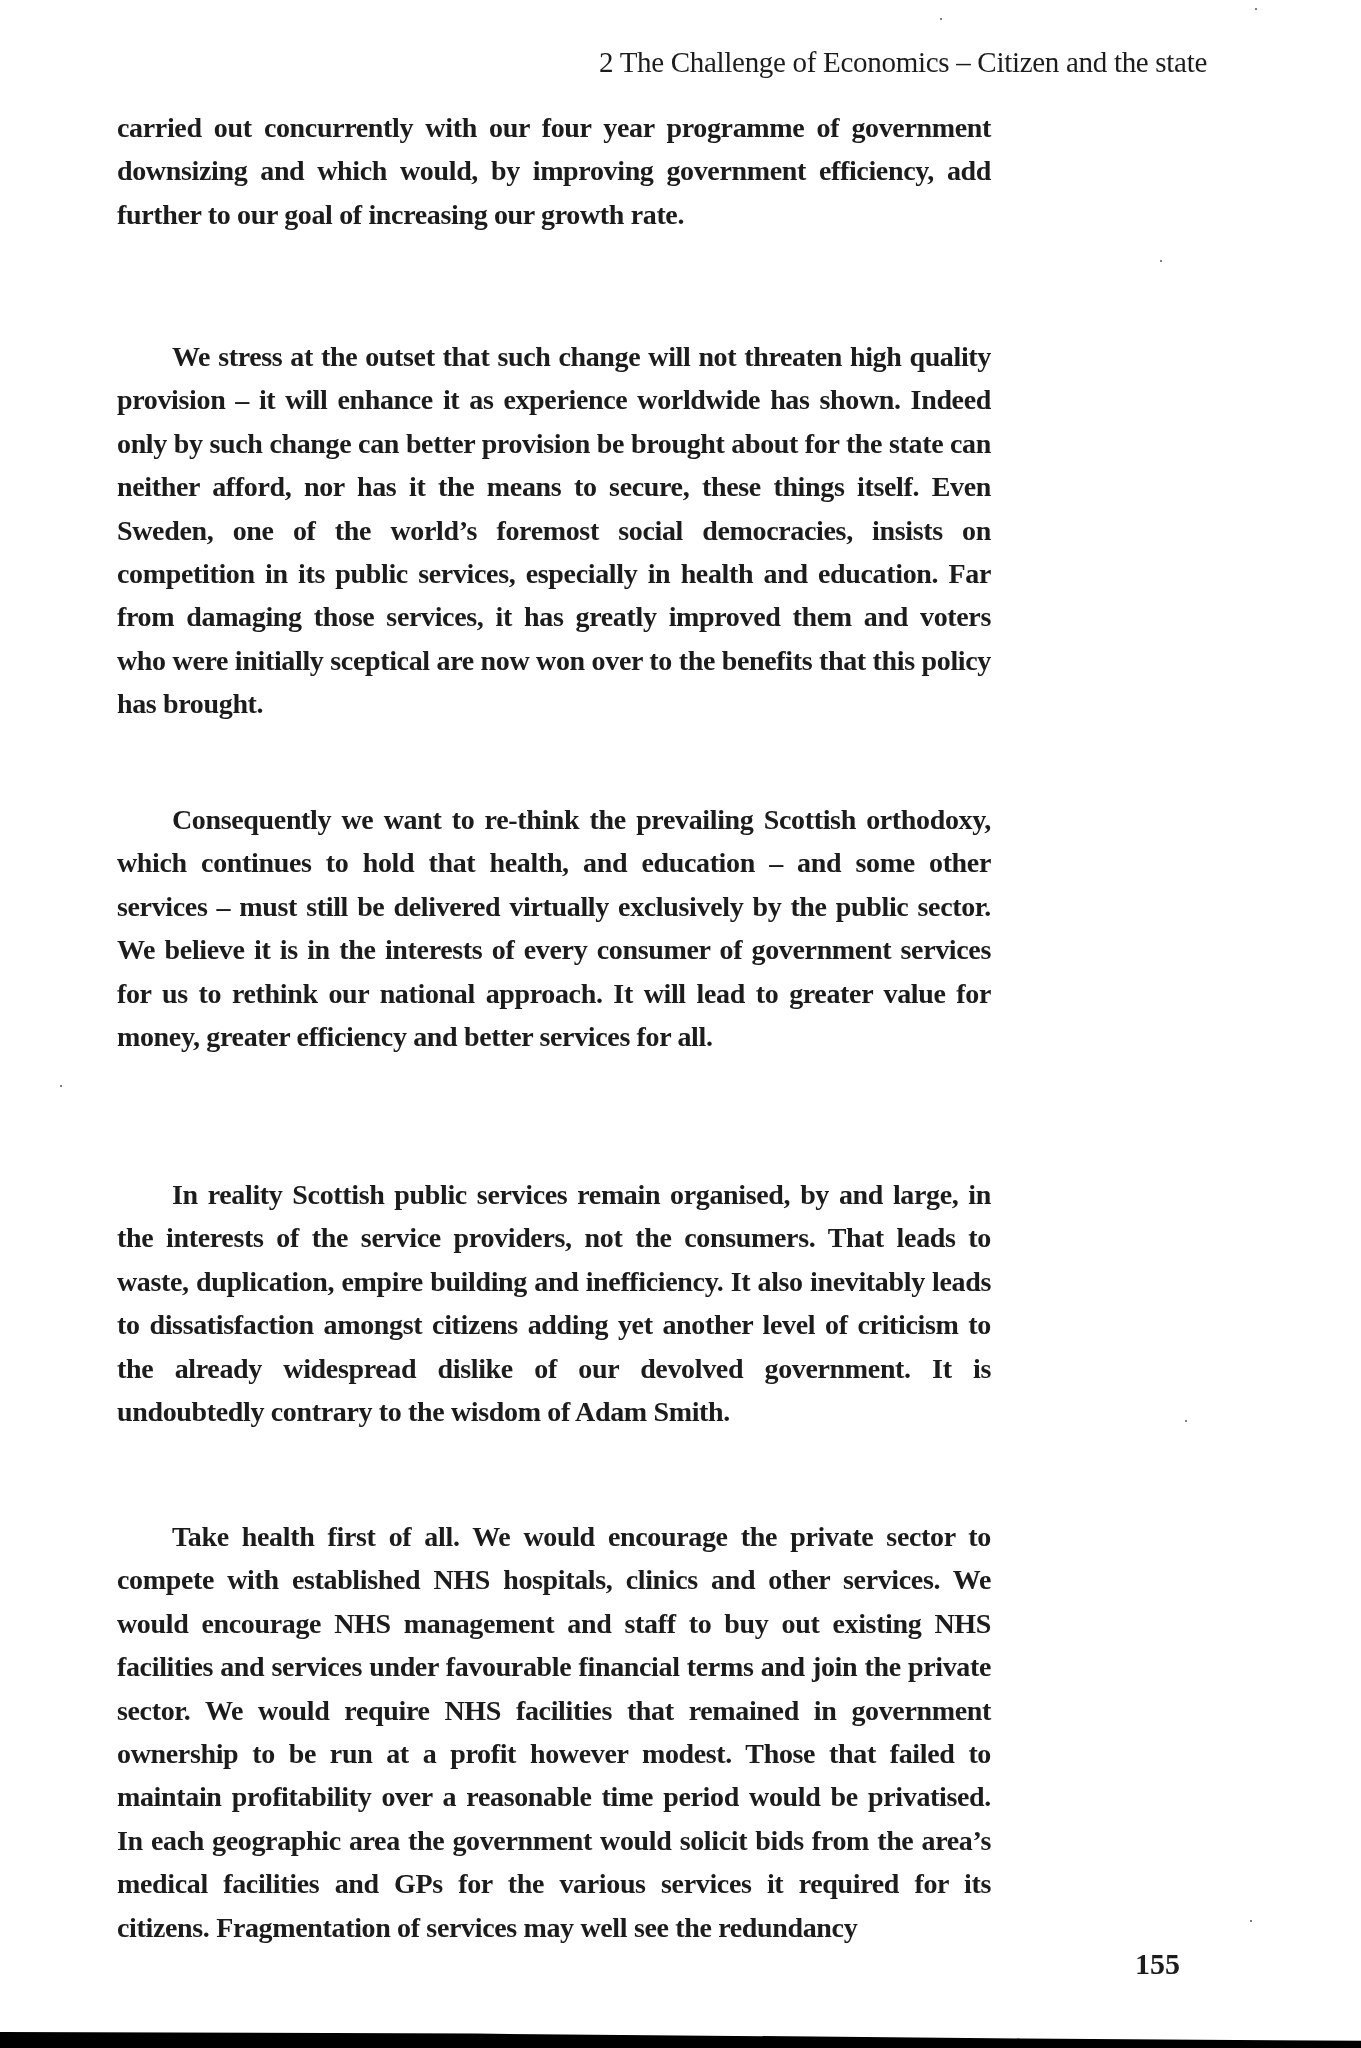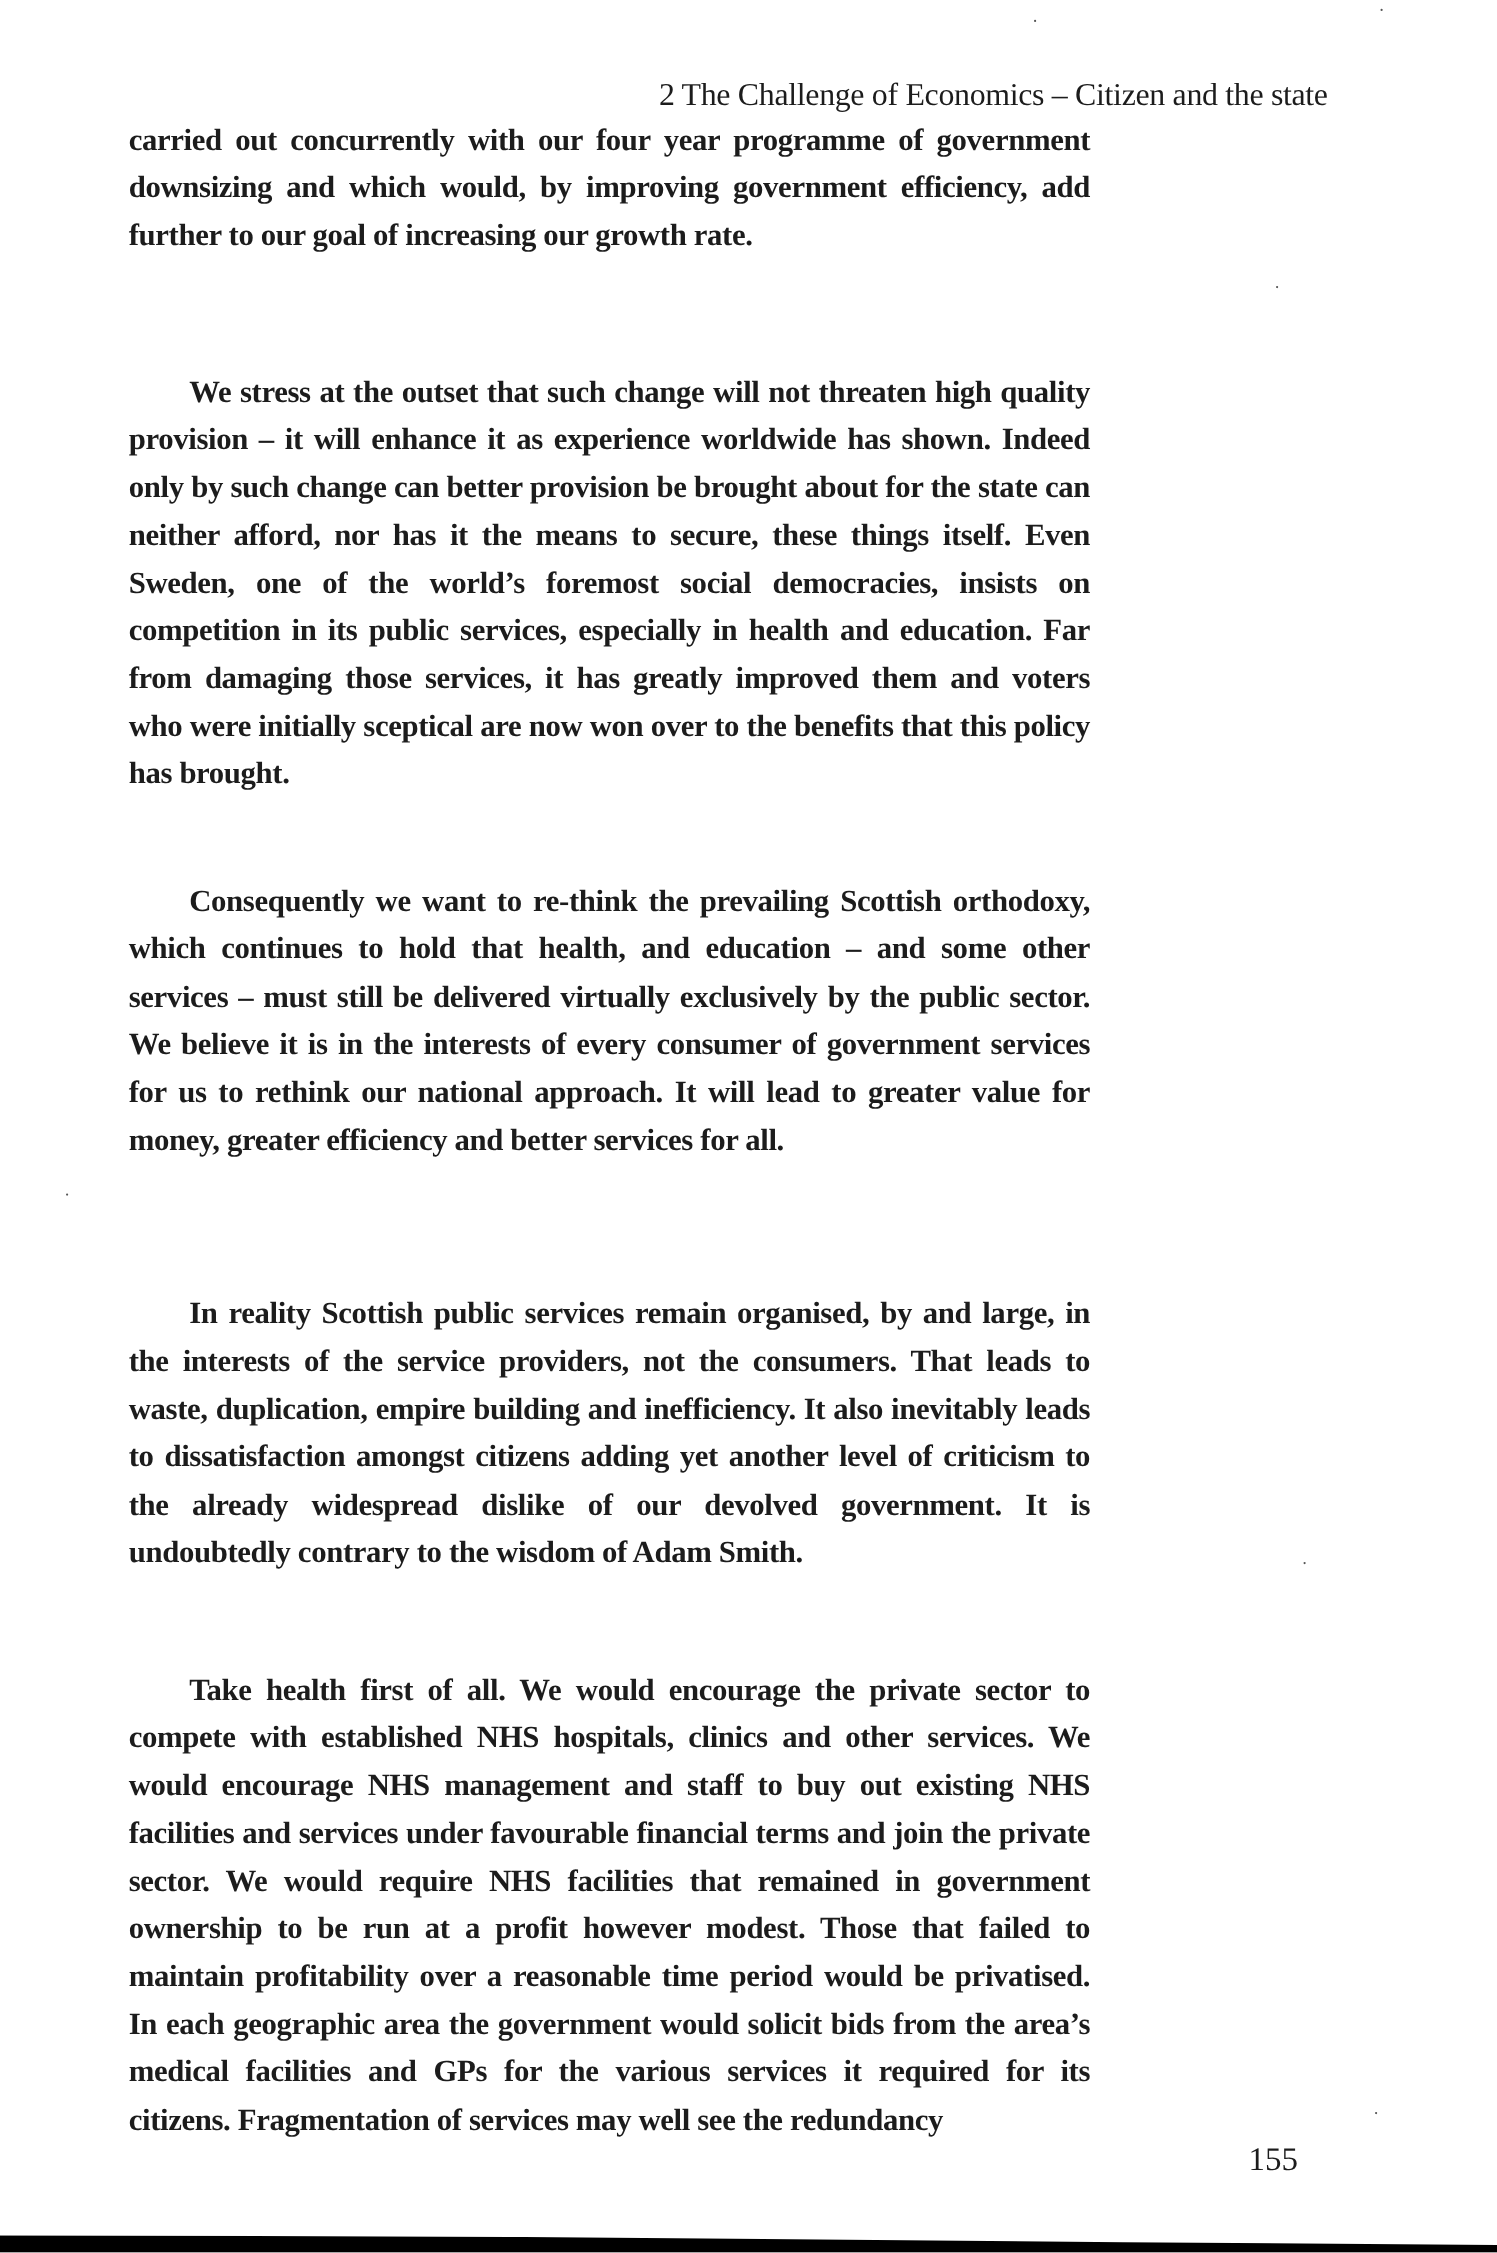--- a/index.html
+++ b/index.html
@@ -15,21 +15,20 @@
   .running-head {
     position: absolute;
     left: 465px;
     top: 44px;
     width: 742px;
     font-size: 29px;
     line-height: 36px;
     white-space: nowrap;
     letter-spacing: -0.3px;
     text-align: right;
-    margin-top: 24px;
   }
   .body-text {
     position: absolute;
     left: 117px;
     width: 874px;
     font-size: 28px;
     line-height: 43.4px;
     text-align: justify;
     letter-spacing: -0.35px;
     word-spacing: 0px;
@@ -41,20 +40,21 @@
   #p2 { top: 302px; }
   #p3 { top: 765px; }
   #p4 { top: 1140px; }
   #p5 { top: 1482px; }
   .folio {
     position: absolute;
     left: 1135px;
     top: 1946px;
     font-size: 30px;
     line-height: 36px;
+    font-weight: bold;
   }
   .scan-edge {
     position: absolute;
     left: 0;
     right: 0;
     bottom: 0;
     height: 16px;
     background: #000;
     clip-path: polygon(0 0, 35% 10%, 75% 40%, 100% 55%, 100% 100%, 0 100%);
   }

